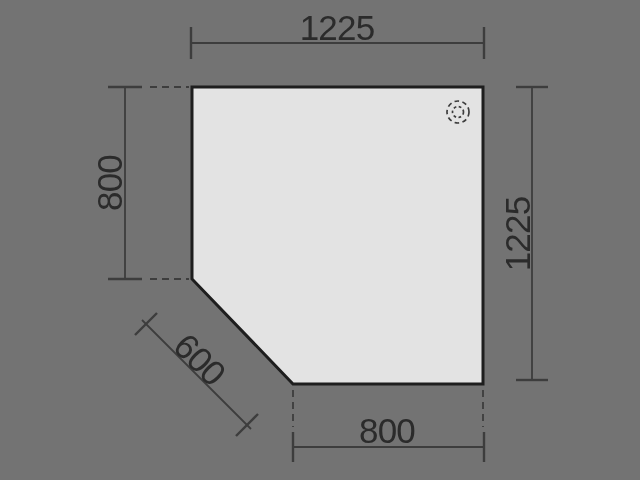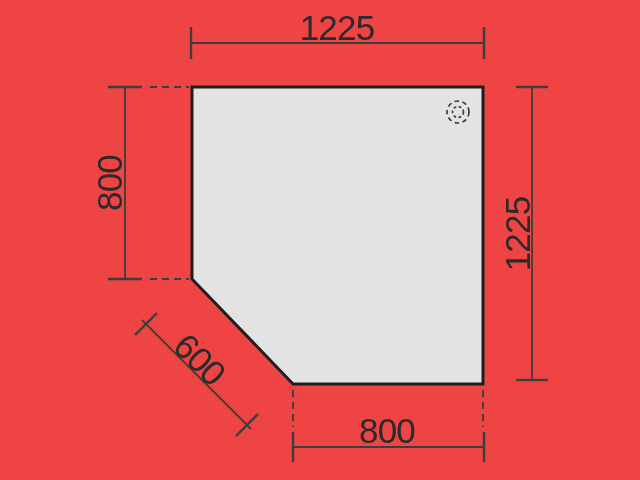--- a/index.html
+++ b/index.html
@@ -1,21 +1,21 @@
 <!DOCTYPE html>
 <html><head>
 <meta charset="utf-8">
 <style>
   html, body { margin: 0; padding: 0; background: #ffffff; }
   .stage {
     width: 640px;
     height: 480px;
     position: relative;
     overflow: hidden;
-    background: #ef4444;
+    background: #737373;
     font-family: "Liberation Sans", sans-serif;
   }
   svg { display: block; }
   .surface { stroke-width: 3; stroke-linejoin: miter; }
   .dline  { stroke-width: 1.8; fill: none; }
   .tick   { stroke-width: 2.4; fill: none; }
   .ext    { stroke-width: 1.8; fill: none; stroke-dasharray: 7 5; }
   .dtext  {
     font-family: "Liberation Sans", sans-serif;
     font-size: 35px;

